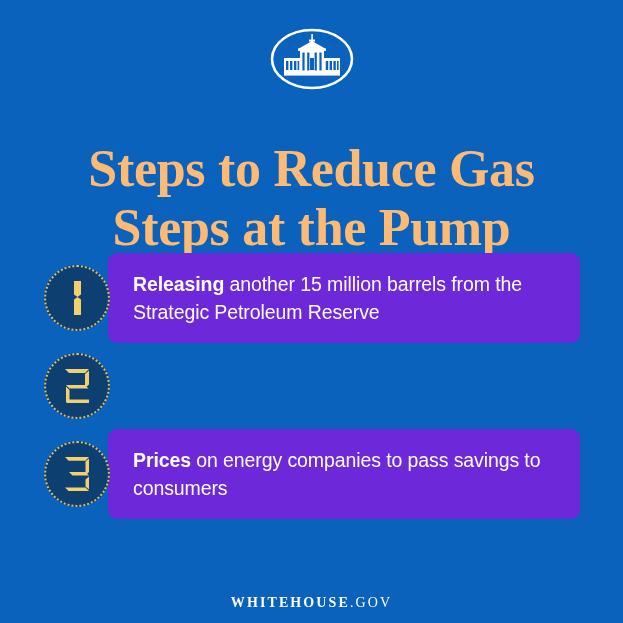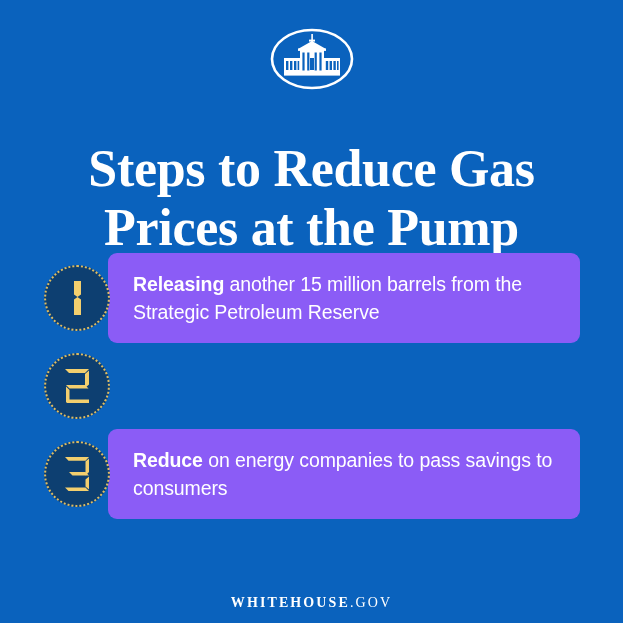--- a/index.html
+++ b/index.html
@@ -34,21 +34,21 @@
   }
   .logo-svg { display: block; }
 
   
   .title {
     position: absolute;
     top: 104px;
     left: 0;
     width: 100%;
     text-align: center;
-    color: #ffffff;
+    color: #fdba74;
     font-family: "Liberation Serif", "DejaVu Serif", serif;
     font-weight: bold;
     font-size: 52px;
     line-height: 59px;
     letter-spacing: -0.3px;
     padding: 0 30px;
     box-sizing: border-box;
   }
   .title .line { display: block; white-space: nowrap; }
 
@@ -60,21 +60,21 @@
     width: 623px;
   }
   .step {
     position: relative;
     margin-bottom: 15px;
     min-height: 56px;
   }
   .step-card {
     margin-left: 108px;
     margin-right: 43px;
-    background: #8b5cf6;
+    background: #6d28d9;
     border-radius: 9px;
     padding: 17px 22px 17px 25px;
     box-sizing: border-box;
     color: #ffffff;
     font-size: 19.5px;
     line-height: 28px;
     font-family: "Liberation Sans", sans-serif;
     letter-spacing: -0.1px;
   }
   .step-card .lead {
@@ -156,21 +156,21 @@
         <rect x="40" y="30" width="4" height="12" fill="#0a62bd"></rect>
 
         <rect x="41.3" y="6" width="1.6" height="8" fill="#ffffff"></rect>
         <rect x="39" y="11.6" width="6" height="2" fill="#ffffff"></rect>
       </svg>
     </span>
   </div>
 
   <h1 class="title">
     <span class="line">Steps to Reduce Gas</span>
-    <span class="line">Prices at the Pump</span>
+    <span class="line">Steps at the Pump</span>
   </h1>
 
   <div class="steps">
 
     <div class="step">
       <div class="badge">
         <span>
           <svg width="26" height="38" viewBox="0 0 26 38" aria-hidden="true">
             <polygon points="10,2 17,2 17,15.5 13.5,18 10,15.5" fill="#f3cf6e"></polygon>
             <polygon points="10,20.5 13.5,18 17,20.5 17,36 10,36" fill="#f3cf6e"></polygon>
@@ -202,21 +202,21 @@
           <svg width="30" height="38" viewBox="0 0 30 38" aria-hidden="true">
             <polygon points="3,2 27,2 23.5,5.8 6.5,5.8" fill="#f3cf6e"></polygon>
             <polygon points="27,3.5 27,17 23.5,20.5 23.5,6.5" fill="#f3cf6e"></polygon>
             <polygon points="7,17 23.5,17 27,20.5 10.5,20.5" fill="#f3cf6e"></polygon>
             <polygon points="27,21.5 27,34.5 23.5,31.5 23.5,24.5" fill="#f3cf6e"></polygon>
             <polygon points="3,32.5 23.5,32.5 27,36 6.5,36" fill="#f3cf6e"></polygon>
           </svg>
         </span>
       </div>
       <div class="step-card">
-        <span class="lead">Reduce</span><span> on energy companies to pass savings to consumers</span>
+        <span class="lead">Prices</span><span> on energy companies to pass savings to consumers</span>
       </div>
     </div>
 
   </div>
 
   <div class="footer">
     <span class="domain-main">WHITEHOUSE</span><span class="domain-tld">.GOV</span>
   </div>
 
 </div>

